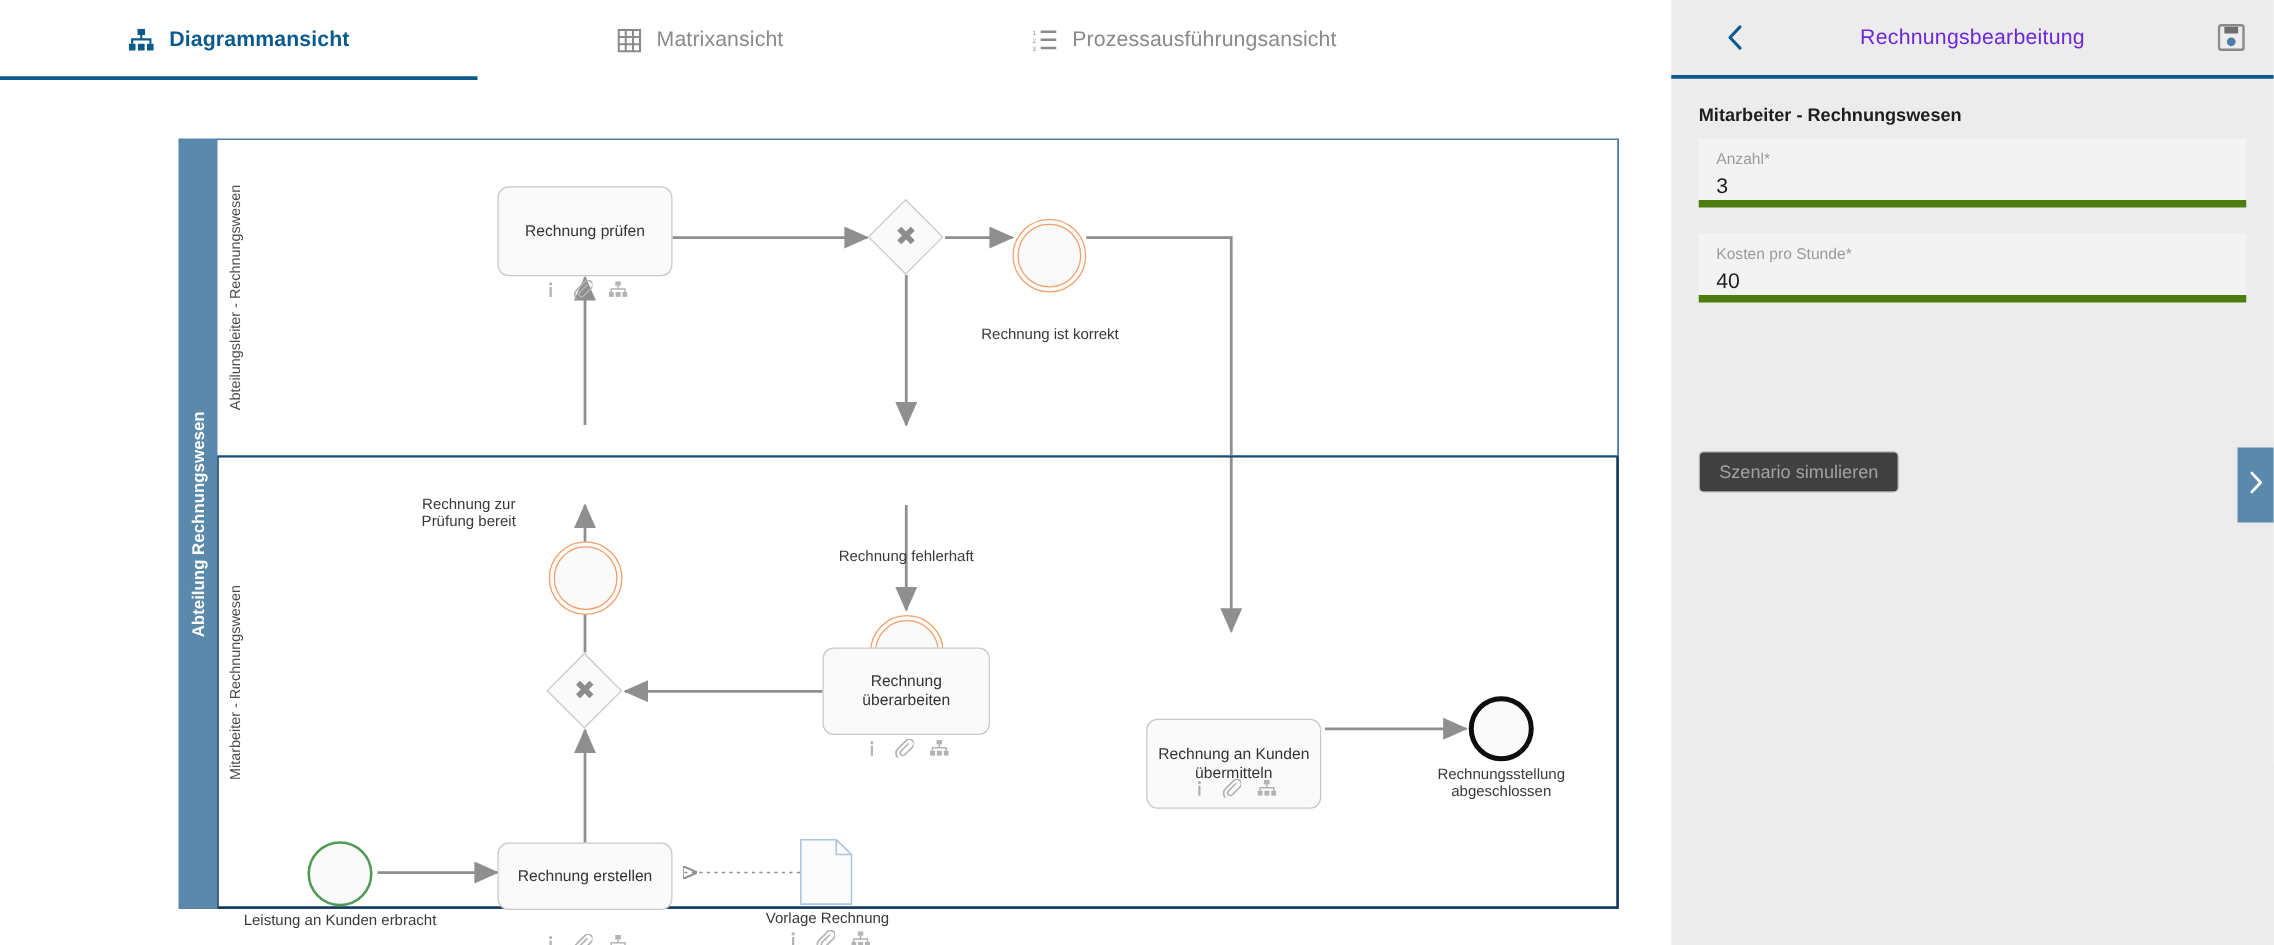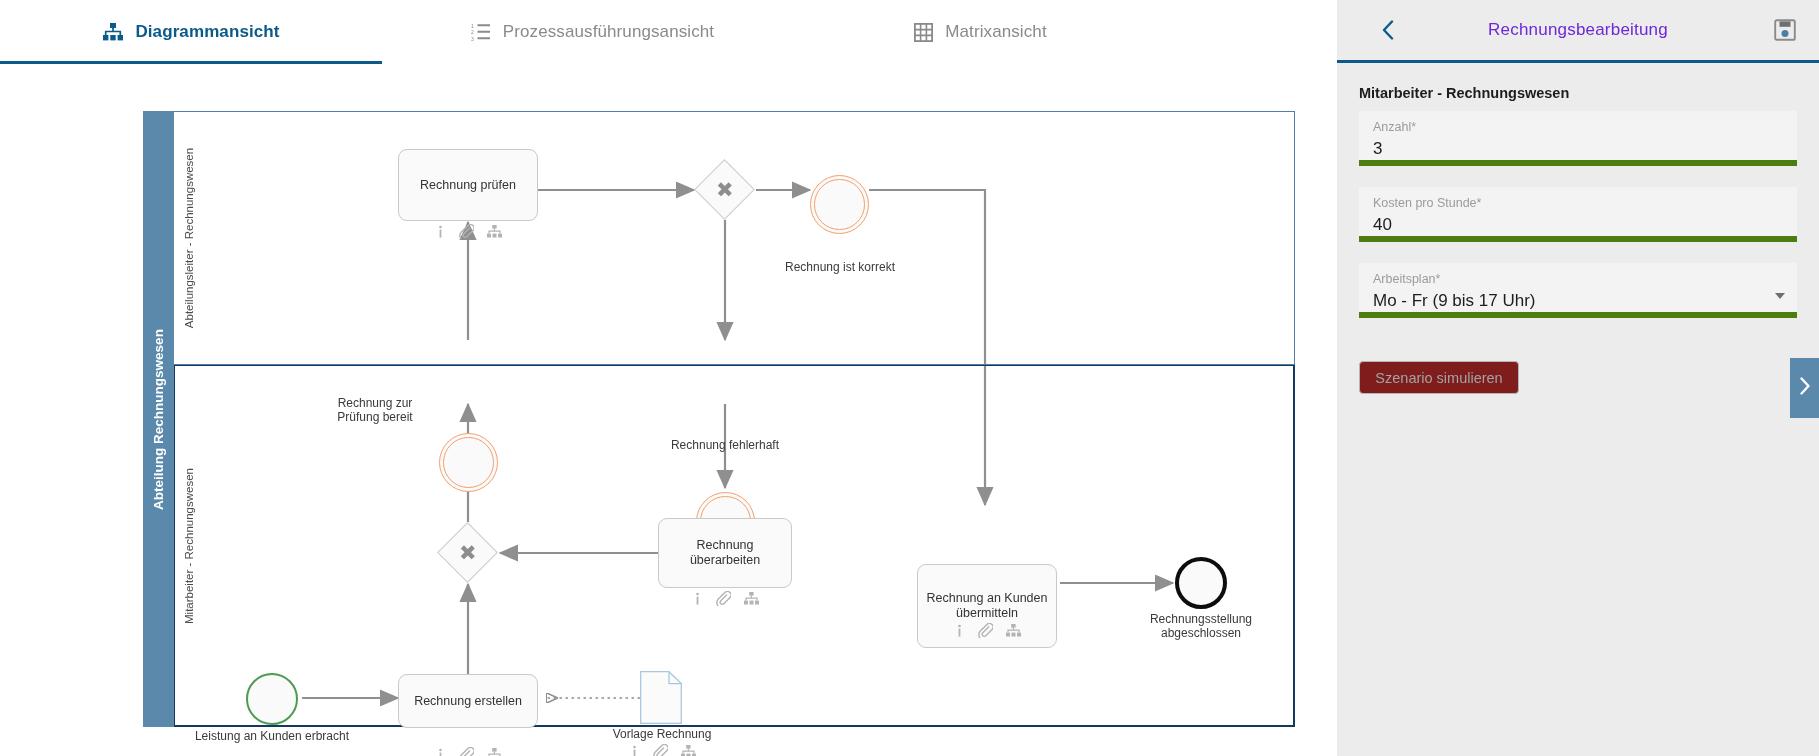--- a/index.html
+++ b/index.html
@@ -81,21 +81,21 @@
     background:transparent;border:0;outline:none;width:100%;padding:0;
     font-family:inherit;
   }
   .field.select .caret{
     position:absolute;right:12px;bottom:13px;width:0;height:0;
     border-left:5px solid transparent;border-right:5px solid transparent;
     border-top:6px solid #6f6f6f;
   }
   .simbtn{
     position:absolute;left:22px;top:298px;width:160px;height:33px;
-    border:1px solid #b5b5b5;border-radius:4px;background:#7f1d1d;
+    border:1px solid #b5b5b5;border-radius:4px;background:#404040;
     color:#a2a2a2;font-size:14.5px;font-family:inherit;cursor:pointer;
   }
   .edgetab{
     position:absolute;left:1790px;top:358px;width:29px;height:60px;
     background:#5b89ab;display:flex;align-items:center;justify-content:center;
     cursor:pointer;
   }
 
   
   .n{position:absolute;box-sizing:border-box;}
@@ -152,39 +152,39 @@
           <svg width="20" height="18" viewBox="0 0 20 18">
               <rect x="7" y="0" width="6" height="5" stroke="none"></rect>
               <rect x="0" y="12" width="5.4" height="5.4" stroke="none"></rect>
               <rect x="7.3" y="12" width="5.4" height="5.4" stroke="none"></rect>
               <rect x="14.6" y="12" width="5.4" height="5.4" stroke="none"></rect>
               <path d="M10 5 v3.5 M2.7 12 v-3.5 H17.3 V12" fill="none" stroke-width="1.7"></path>
             </svg>
         </span>
         <span class="tlabel">Diagrammansicht</span>
       </div>
+      <div class="tab" style="width:355px">
+        <span class="tab-icon">
+          <svg width="19" height="19" viewBox="0 0 19 19">
+              <rect x="0.9" y="0.9" width="17.2" height="17.2" fill="none" stroke-width="1.8"></rect>
+              <path d="M0.9 6.6H18.1 M0.9 12.4H18.1 M6.6 0.9V18.1 M12.4 0.9V18.1" stroke-width="1.6" fill="none"></path>
+            </svg>
+        </span>
+        <span class="tlabel">Matrixansicht</span>
+      </div>
       <div class="tab" style="width:420px">
         <span class="tab-icon">
           <svg width="20" height="18" viewBox="0 0 20 18">
               <path d="M6.5 2.3H19 M6.5 8.8H19 M6.5 15.3H19" stroke-width="2" fill="none"></path>
               <text x="0" y="4.8" font-size="5" stroke="none">1</text>
               <text x="0" y="11.3" font-size="5" stroke="none">2</text>
               <text x="0" y="17.8" font-size="5" stroke="none">3</text>
             </svg>
         </span>
         <span class="tlabel">Prozessausführungsansicht</span>
-      </div>
-      <div class="tab" style="width:355px">
-        <span class="tab-icon">
-          <svg width="19" height="19" viewBox="0 0 19 19">
-              <rect x="0.9" y="0.9" width="17.2" height="17.2" fill="none" stroke-width="1.8"></rect>
-              <path d="M0.9 6.6H18.1 M0.9 12.4H18.1 M6.6 0.9V18.1 M12.4 0.9V18.1" stroke-width="1.6" fill="none"></path>
-            </svg>
-        </span>
-        <span class="tlabel">Matrixansicht</span>
       </div>
     </div>
 
     <div class="canvas">
       <div class="diagram">
 
         <svg width="1337" height="692" style="position:absolute;left:0;top:0">
           <defs>
             <marker id="ah" markerWidth="9" markerHeight="8" refX="8.4" refY="4" orient="auto">
               <path d="M0,0 L9,4 L0,8 z" fill="#8f8f8f"></path>
@@ -336,21 +336,21 @@
             </svg>
           <svg width="15" height="13" viewBox="0 0 15 13">
               <rect x="5.2" y="0" width="4.4" height="3.6" fill="#b3b3b3"></rect>
               <rect x="0" y="8.6" width="4" height="3.9" fill="#b3b3b3"></rect>
               <rect x="5.5" y="8.6" width="4" height="3.9" fill="#b3b3b3"></rect>
               <rect x="11" y="8.6" width="4" height="3.9" fill="#b3b3b3"></rect>
               <path d="M7.4 3.6v2.5 M2 8.6V6.1h11v2.5" fill="none" stroke="#b3b3b3" stroke-width="1.2"></path>
             </svg>
         </div>
 
-        <div class="n task" style="left:917px;top:500px;width:140px;height:84px;">
+        <div class="n task" style="left:917px;top:511px;width:140px;height:72px;">
           <span>Rechnung an Kunden
 übermitteln</span>
         </div>
         <div class="markers" style="left:917px;top:559px;width:140px;">
           <svg width="11" height="13" viewBox="0 0 11 13">
               <circle cx="5.5" cy="2" r="1.3" fill="#b3b3b3"></circle>
               <rect x="4.6" y="4.6" width="1.8" height="8" fill="#b3b3b3"></rect>
             </svg>
           <svg width="15" height="15" viewBox="0 0 15 15">
               <path d="M11 3.6 L4.8 9.8a2.1 2.1 0 0 0 3 3l6.2-6.2a3.6 3.6 0 0 0-5.1-5.1L2.3 8.1a5 5 0 0 0 7.1 7.1" fill="none" stroke="#b3b3b3" stroke-width="1.4"></path>
@@ -397,25 +397,20 @@
         <div class="field">
           <div class="flab">Anzahl*</div>
           <input class="fval" value="3" style="">
         </div>
 
         <div class="field">
           <div class="flab">Kosten pro Stunde*</div>
           <input class="fval" value="40" style="">
         </div>
 
-        <div class="field select">
-          <div class="flab">Arbeitsplan*</div>
-          <input class="fval" readonly="" value="Mo - Fr (9 bis 17 Uhr)" style="">
-          <span class="caret"></span>
-        </div>
 
       </div>
 
       <button class="simbtn">Szenario simulieren</button>
     </div>
   </div>
 
   <div class="edgetab">
     <span>
       <svg width="12" height="18" viewBox="0 0 12 18">

